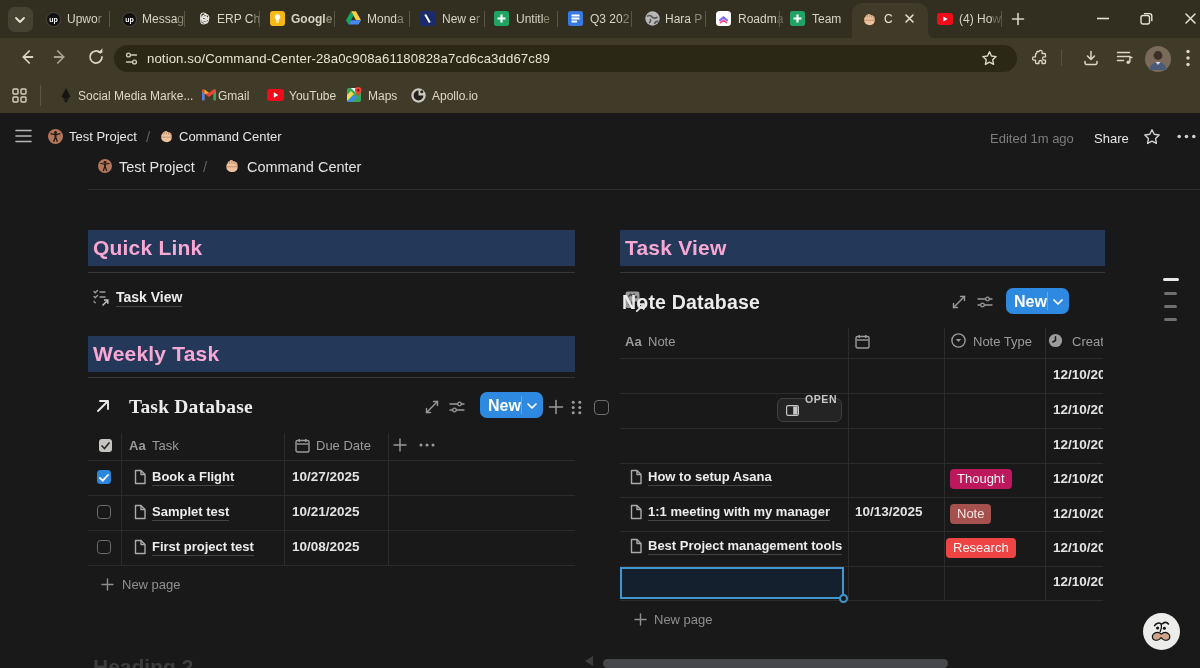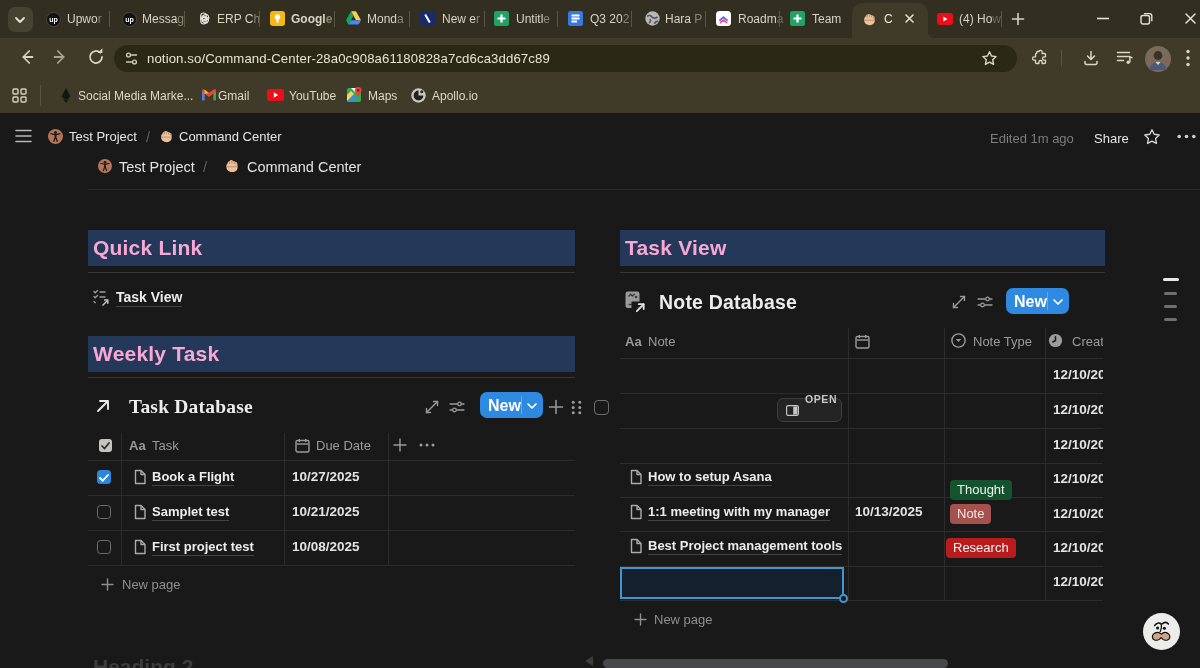--- a/index.html
+++ b/index.html
@@ -456,21 +456,21 @@
         <rect x="1.5" y="1.5" width="14" height="16.5" rx="2.2" fill="#9a9a9a"></rect>
         <path d="M4.5 6.5l2.2-2.2 1.7 1.7 2.2-2.2" stroke="#3c3c3c" stroke-width="1.4" fill="none"></path>
         <circle cx="12" cy="7" r="1.3" fill="#3c3c3c"></circle>
         <path d="M4.5 14.5h7.5" stroke="#3c3c3c" stroke-width="1.4"></path>
         <path d="M10.5 22.5v-8h8.5" stroke="#191919" stroke-width="6" fill="none"></path>
         <g stroke="#e0e0e0" stroke-width="1.8" fill="none" stroke-linejoin="round" stroke-linecap="round">
           <path d="M12.8 21.2l6.7-6.7"></path>
           <path d="M14.8 14.2h4.9v4.9"></path>
         </g>
       </svg>
-    <div class="abs dbtitle" style="left:659px;top:291px;">Note Database</div>
+    <div class="abs dbtitle" style="left:622px;top:291px;">Note Database</div>
     <svg class="abs" style="left:952px;top:295px" width="14" height="14" viewBox="0 0 14 14">
         <g stroke="#9a9a9a" stroke-width="1.4" fill="none" stroke-linecap="round">
           <path d="M1.5 12.5L12.5 1.5"></path>
           <path d="M8.5 1.5h4v4"></path>
           <path d="M5.5 12.5h-4v-4"></path>
         </g>
       </svg>
     <svg class="abs" style="left:977px;top:295px" width="16" height="14" viewBox="0 0 16 14">
         <g stroke="#9a9a9a" stroke-width="1.3" fill="none" stroke-linecap="round">
           <path d="M1 4h14M1 10h14"></path>
@@ -531,36 +531,36 @@
           <rect x="0.6" y="0.6" width="11.8" height="9.8" rx="1.6" fill="none" stroke="#c6c6c6" stroke-width="1.2"></rect>
           <rect x="7.2" y="1.5" width="4.2" height="8" fill="#c6c6c6"></rect>
         </svg>
       <div class="abs" style="left:185px;top:71px;font-size:10.5px;font-weight:bold;letter-spacing:0.6px;color:#c6c6c6;">OPEN</div>
 
       <svg class="abs" style="left:9px;top:147px" width="14" height="16" viewBox="0 0 14 16">
           <path d="M2.5 1.5h5.5L12 5.5v9H2.5z" fill="none" stroke="#ababab" stroke-width="1.4" stroke-linejoin="round"></path>
           <path d="M8 1.5v4h4" fill="none" stroke="#ababab" stroke-width="1.4" stroke-linejoin="round"></path>
         </svg>
       <div class="abs rowtxt uline" style="left:28px;top:147px;">How to setup Asana</div>
-      <div class="tag" style="left:330px;top:158px;background:#14532d;color:#edf5f0;">Thought</div>
+      <div class="tag" style="left:330px;top:147px;background:#be185d;color:#edf5f0;">Thought</div>
 
       <svg class="abs" style="left:9px;top:182px" width="14" height="16" viewBox="0 0 14 16">
           <path d="M2.5 1.5h5.5L12 5.5v9H2.5z" fill="none" stroke="#ababab" stroke-width="1.4" stroke-linejoin="round"></path>
           <path d="M8 1.5v4h4" fill="none" stroke="#ababab" stroke-width="1.4" stroke-linejoin="round"></path>
         </svg>
       <div class="abs rowtxt uline" style="left:28px;top:182px;">1:1 meeting with my manager</div>
       <div class="abs datetxt" style="left:235px;top:182px;">10/13/2025</div>
       <div class="tag" style="left:330px;top:182px;background:#a5514d;color:#f7e5e3;">Note</div>
 
       <svg class="abs" style="left:9px;top:216px" width="14" height="16" viewBox="0 0 14 16">
           <path d="M2.5 1.5h5.5L12 5.5v9H2.5z" fill="none" stroke="#ababab" stroke-width="1.4" stroke-linejoin="round"></path>
           <path d="M8 1.5v4h4" fill="none" stroke="#ababab" stroke-width="1.4" stroke-linejoin="round"></path>
         </svg>
       <div class="abs rowtxt uline" style="left:28px;top:216px;">Best Project management tools</div>
-      <div class="tag" style="left:326px;top:216px;background:#b91c1c;color:#f4f4f2;">Research</div>
+      <div class="tag" style="left:326px;top:216px;background:#ef4444;color:#f4f4f2;">Research</div>
 
       <div class="abs" style="left:0px;top:245px;width:224px;height:32px;background:#15202e;border:2px solid #4296cf;"></div>
       <div class="abs" style="left:219px;top:272px;width:9px;height:9px;border:2px solid #4296cf;border-radius:50%;background:#191919;"></div>
 
       <svg class="abs" style="left:14px;top:291px" width="13" height="13" viewBox="0 0 13 13">
           <path d="M6.5 1v11M1 6.5h11" stroke="#8f8f8f" stroke-width="1.4" stroke-linecap="round"></path>
         </svg>
       <div class="abs newpage" style="left:34px;top:290px;">New page</div>
     </div>
 

